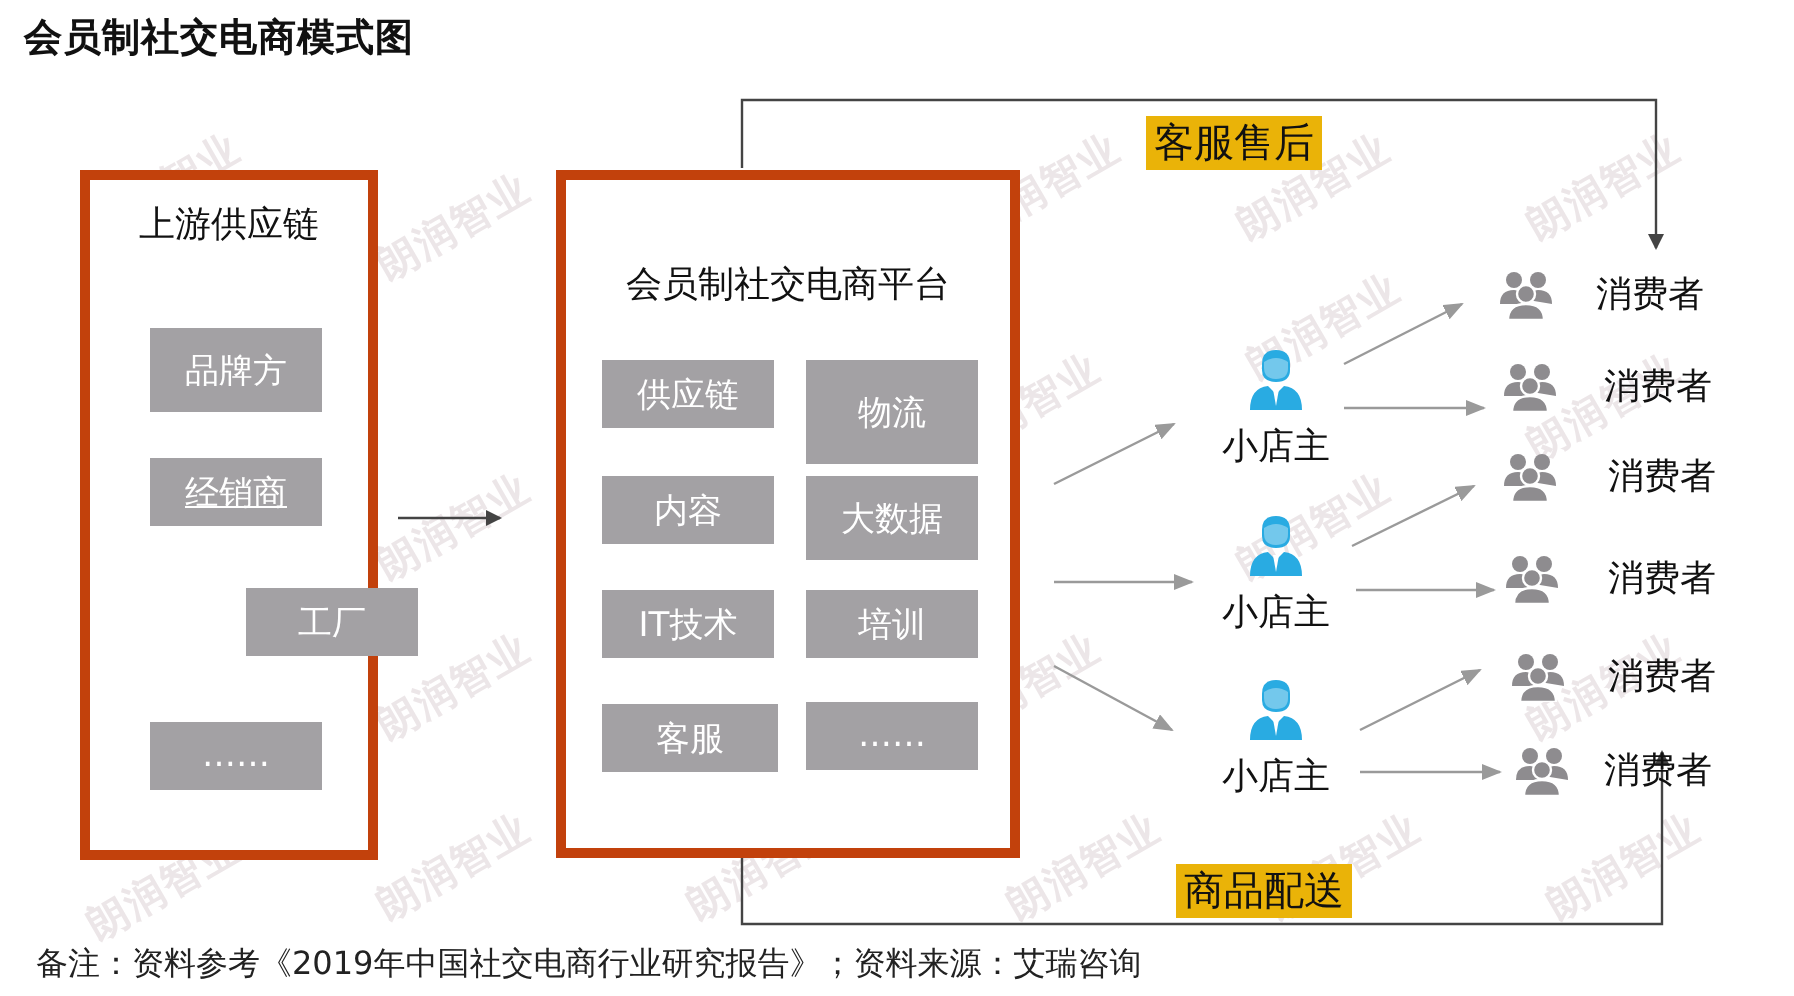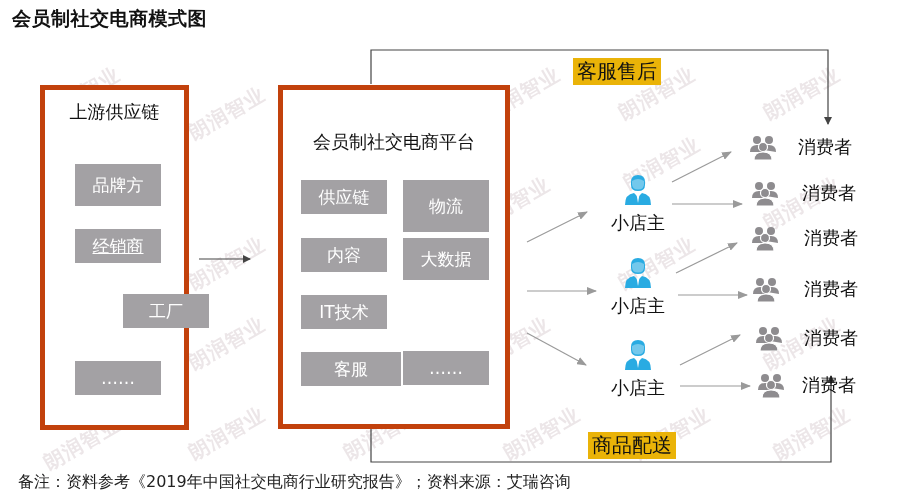--- a/index.html
+++ b/index.html
@@ -91,21 +91,22 @@
   <div class="chip" style="left:30px;top:271px;width:86px;height:34px;">……</div>
 </div>
 
 <div class="panel" style="left:278px;top:85px;width:232px;height:344px;">
   <div class="panel-title" style="top:12px;margin-top:28px;">会员制社交电商平台</div>
   <div class="chip" style="left:18px;top:90px;width:86px;height:34px;">供应链</div>
   <div class="chip" style="left:120px;top:90px;width:86px;height:52px;">物流</div>
   <div class="chip" style="left:18px;top:148px;width:86px;height:34px;">内容</div>
   <div class="chip" style="left:120px;top:148px;width:86px;height:42px;">大数据</div>
   <div class="chip" style="left:18px;top:205px;width:86px;height:34px;">IT技术</div>
-  <div class="chip" style="left:18px;top:262px;width:100px;height:34px;">客服</div>
+  <div class="chip" style="left:120px;top:205px;width:86px;height:34px;">培训</div>
+  <div class="chip" style="left:18px;top:262px;width:88px;height:34px;">客服</div>
   <div class="chip" style="left:120px;top:261px;width:86px;height:34px;">……</div>
 </div>
 
 <div class="shop" style="left:603px;top:173px;">
   <svg class="icon" viewBox="0 0 30 32">
     <path d="M8,9 Q8,2 15,2 Q22,2 22,9 L22,12 Q22,18 15,18 Q8,18 8,12 Z" fill="#29abe2"></path>
     <path d="M9,8 Q15,4 21,8 L21,11 Q21,16.5 15,16.5 Q9,16.5 9,11 Z" fill="#ffffff" opacity="0.35"></path>
     <path d="M2,32 Q2,21 11,20 L15,24 L19,20 Q28,21 28,32 Z" fill="#29abe2"></path>
     <path d="M13.5,21.5 L15,30 L16.5,21.5 Z" fill="#ffffff"></path>
   </svg>

